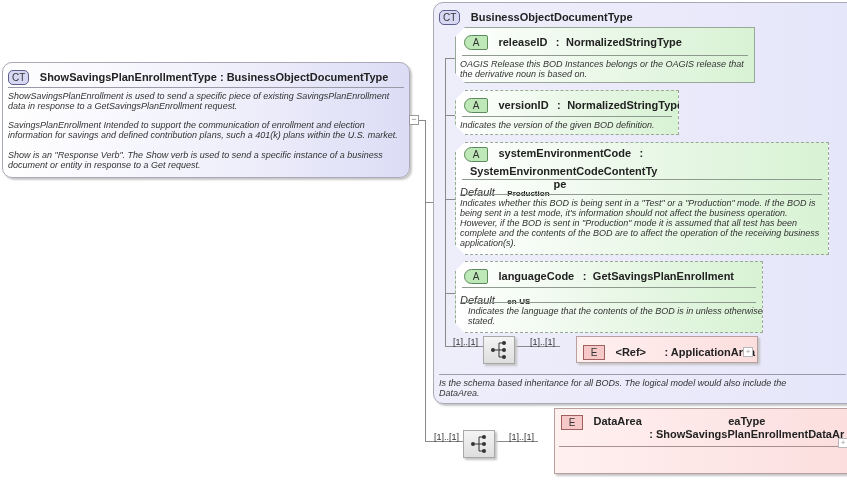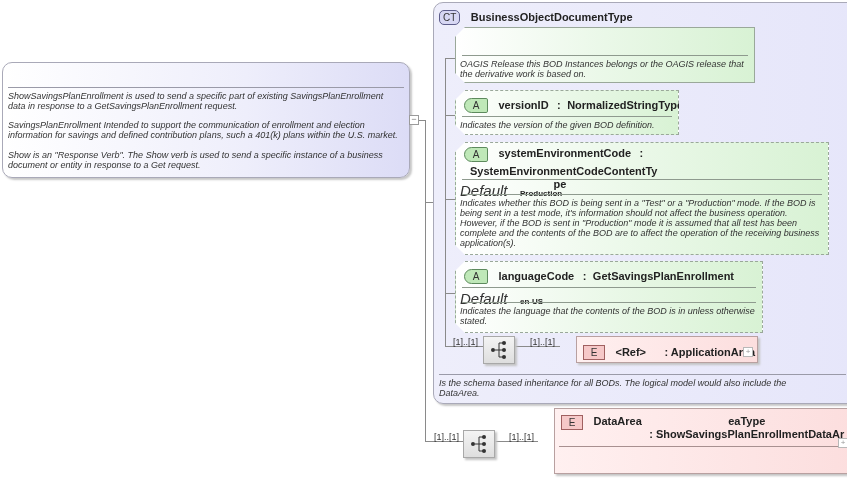--- a/index.html
+++ b/index.html
@@ -28,21 +28,21 @@
   .attr { position:absolute; background:linear-gradient(90deg,#ffffff 0%,#eaf8e8 50%,#d8f2d4 100%);
           box-shadow:2px 2px 2px #c4c4c4;
           clip-path: polygon(10px 0, 100% 0, 100% 100%, 10px 100%, 0 calc(100% - 10px), 0 10px); }
   .attr.solid { border:1px solid #9aa89a; }
   .attr.dashed { border:1px dashed #9aa89a; }
   .a-badge { display:inline-block; width:22px; height:13px; border:1px solid #5d8a5d; border-radius:8px 2px 2px 8px;
              background:#bfe8b8; font-size:10px; text-align:center; line-height:13px; color:#333; }
   .attr .hd { position:absolute; left:8px; top:4px; white-space:nowrap; }
   .attr .hd .title { margin-left:6px; }
   .sep { position:absolute; left:6px; right:6px; height:1px; background:#8e9a8e; }
-  .deflbl { font-style:italic; font-size:15px; color:#333; }
+  .deflbl { font-style:italic; font-size:11px; color:#333; }
   .defval { font-weight:bold; font-size:8px; color:#222; margin-left:8px; }
 
   
   .seq { position:absolute; width:30px; height:26px; background:linear-gradient(#f4f4f4,#dedede);
          border:1px solid #a8a8a8; box-shadow:2px 2px 2px #c4c4c4; }
   .mult { position:absolute; font-size:9px; color:#333; white-space:nowrap; }
 
   
   .elem { position:absolute; background:linear-gradient(90deg,#fff0f0 0%,#fcdede 100%);
           border:1px solid #b8a0a0; box-shadow:2px 2px 2px #c4c4c4;margin-left:16px; }
@@ -56,44 +56,54 @@
 </head>
 <body>
 
 <div class="line" style="left:418px;top:120px;width:8px;height:1px;"></div>
 <div class="line" style="left:425px;top:120px;width:1px;height:321px;"></div>
 <div class="line" style="left:425px;top:202px;width:9px;height:1px;"></div>
 <div class="line" style="left:425px;top:441px;width:38px;height:1px;"></div>
 <div class="line" style="left:494px;top:441px;width:44px;height:1px;"></div>
 
 <div class="abs ct-box">
+  <div class="ct-head">
+    <span class="ct-badge">CT</span>
+    <span class="title">ShowSavingsPlanEnrollmentType : BusinessObjectDocumentType</span>
+  </div>
   <div class="ct-sep" style="top:24px;"></div>
-  <div class="abs ital" style="left:5px;top:28px;width:395px;">ShowSavingsPlanEnrollment is used to send a specific part of existing SavingsPlanEnrollment data in response to a GetSavingsPlanEnrollment request.</div>
+  <div class="abs ital" style="left:5px;top:28px;width:395px;">ShowSavingsPlanEnrollment is used to send a specific piece of existing SavingsPlanEnrollment data in response to a GetSavingsPlanEnrollment request.</div>
   <div class="abs ital" style="left:5px;top:57px;width:395px;">SavingsPlanEnrollment  Intended to support the communication of enrollment and election information for savings and defined contribution plans, such a 401(k) plans within the U.S. market.</div>
   <div class="abs ital" style="left:5px;top:87px;width:380px;">Show is an "Response Verb". The Show verb is used to send a specific instance of a business document or entity in response to a Get request.</div>
 </div>
 <div class="minus" style="left:409px;top:115px;">−</div>
 
 <div class="abs bod">
   <div class="abs" style="left:5px;top:4px;white-space:nowrap;">
     <span class="ct-badge">CT</span>
     <span class="title" style="margin-left:6px;">BusinessObjectDocumentType</span>
   </div>
 
   <div class="line" style="left:11px;top:55px;width:1px;height:288px;"></div>
   <div class="line" style="left:11px;top:55px;width:10px;height:1px;"></div>
   <div class="line" style="left:11px;top:112px;width:10px;height:1px;"></div>
   <div class="line" style="left:11px;top:196px;width:10px;height:1px;"></div>
   <div class="line" style="left:11px;top:290px;width:10px;height:1px;"></div>
   <div class="line" style="left:11px;top:343px;width:38px;height:1px;"></div>
   <div class="line" style="left:79px;top:343px;width:47px;height:1px;"></div>
 
   <div class="attr solid" style="left:21px;top:24px;width:298px;height:54px;">
+    <div class="hd">
+      <span class="a-badge">A</span>
+      <span class="title">releaseID</span>
+      <span class="title" style="margin-left:4px;">:</span>
+      <span class="title" style="margin-left:2px;">NormalizedStringType</span>
+    </div>
     <div class="sep" style="top:27px;"></div>
-    <div class="abs ital" style="left:4px;top:31px;width:290px;">OAGIS Release this BOD Instances belongs or the OAGIS release that the derivative work is based on.</div>
+    <div class="abs ital" style="left:4px;top:31px;width:290px;">OAGIS Release this BOD Instances belongs or the OAGIS release that the derivative noun is based on.</div>
   </div>
 
   <div class="attr dashed" style="left:21px;top:87px;width:222px;height:43px;">
     <div class="hd">
       <span class="a-badge">A</span>
       <span class="title">versionID</span>
       <span class="title" style="margin-left:4px;">:</span>
       <span class="title" style="margin-left:2px;">NormalizedStringType</span>
     </div>
     <div class="sep" style="top:25px;"></div>
@@ -122,21 +132,21 @@
       <span class="title">languageCode</span>
       <span class="title" style="margin-left:4px;">:</span>
       <span class="title" style="margin-left:2px;">GetSavingsPlanEnrollment</span>
     </div>
     <div class="sep" style="top:25px;"></div>
     <div class="abs" style="left:4px;top:28px;white-space:nowrap;">
       <span class="deflbl">Default</span>
       <span class="defval">en-US</span>
     </div>
     <div class="sep" style="top:40px;"></div>
-    <div class="abs ital" style="left:4px;top:44px;width:298px;">Indicates the language that the contents of the BOD is in unless otherwise stated.</div>
+    <div class="abs ital" style="left:12px;top:44px;width:298px;">Indicates the language that the contents of the BOD is in unless otherwise stated.</div>
   </div>
 
   <div class="mult" style="left:19px;top:334px;">[1]..[1]</div>
   <div class="seq" style="left:49px;top:333px;">
     <svg width="30" height="26">
       <circle cx="9" cy="13" r="2" fill="#333"></circle>
       <line x1="11" y1="13" x2="15" y2="13" stroke="#333" stroke-width="1"></line>
       <line x1="15" y1="6" x2="15" y2="20" stroke="#333" stroke-width="1"></line>
       <line x1="15" y1="6" x2="19" y2="6" stroke="#333" stroke-width="1"></line>
       <line x1="15" y1="13" x2="19" y2="13" stroke="#333" stroke-width="1"></line>

